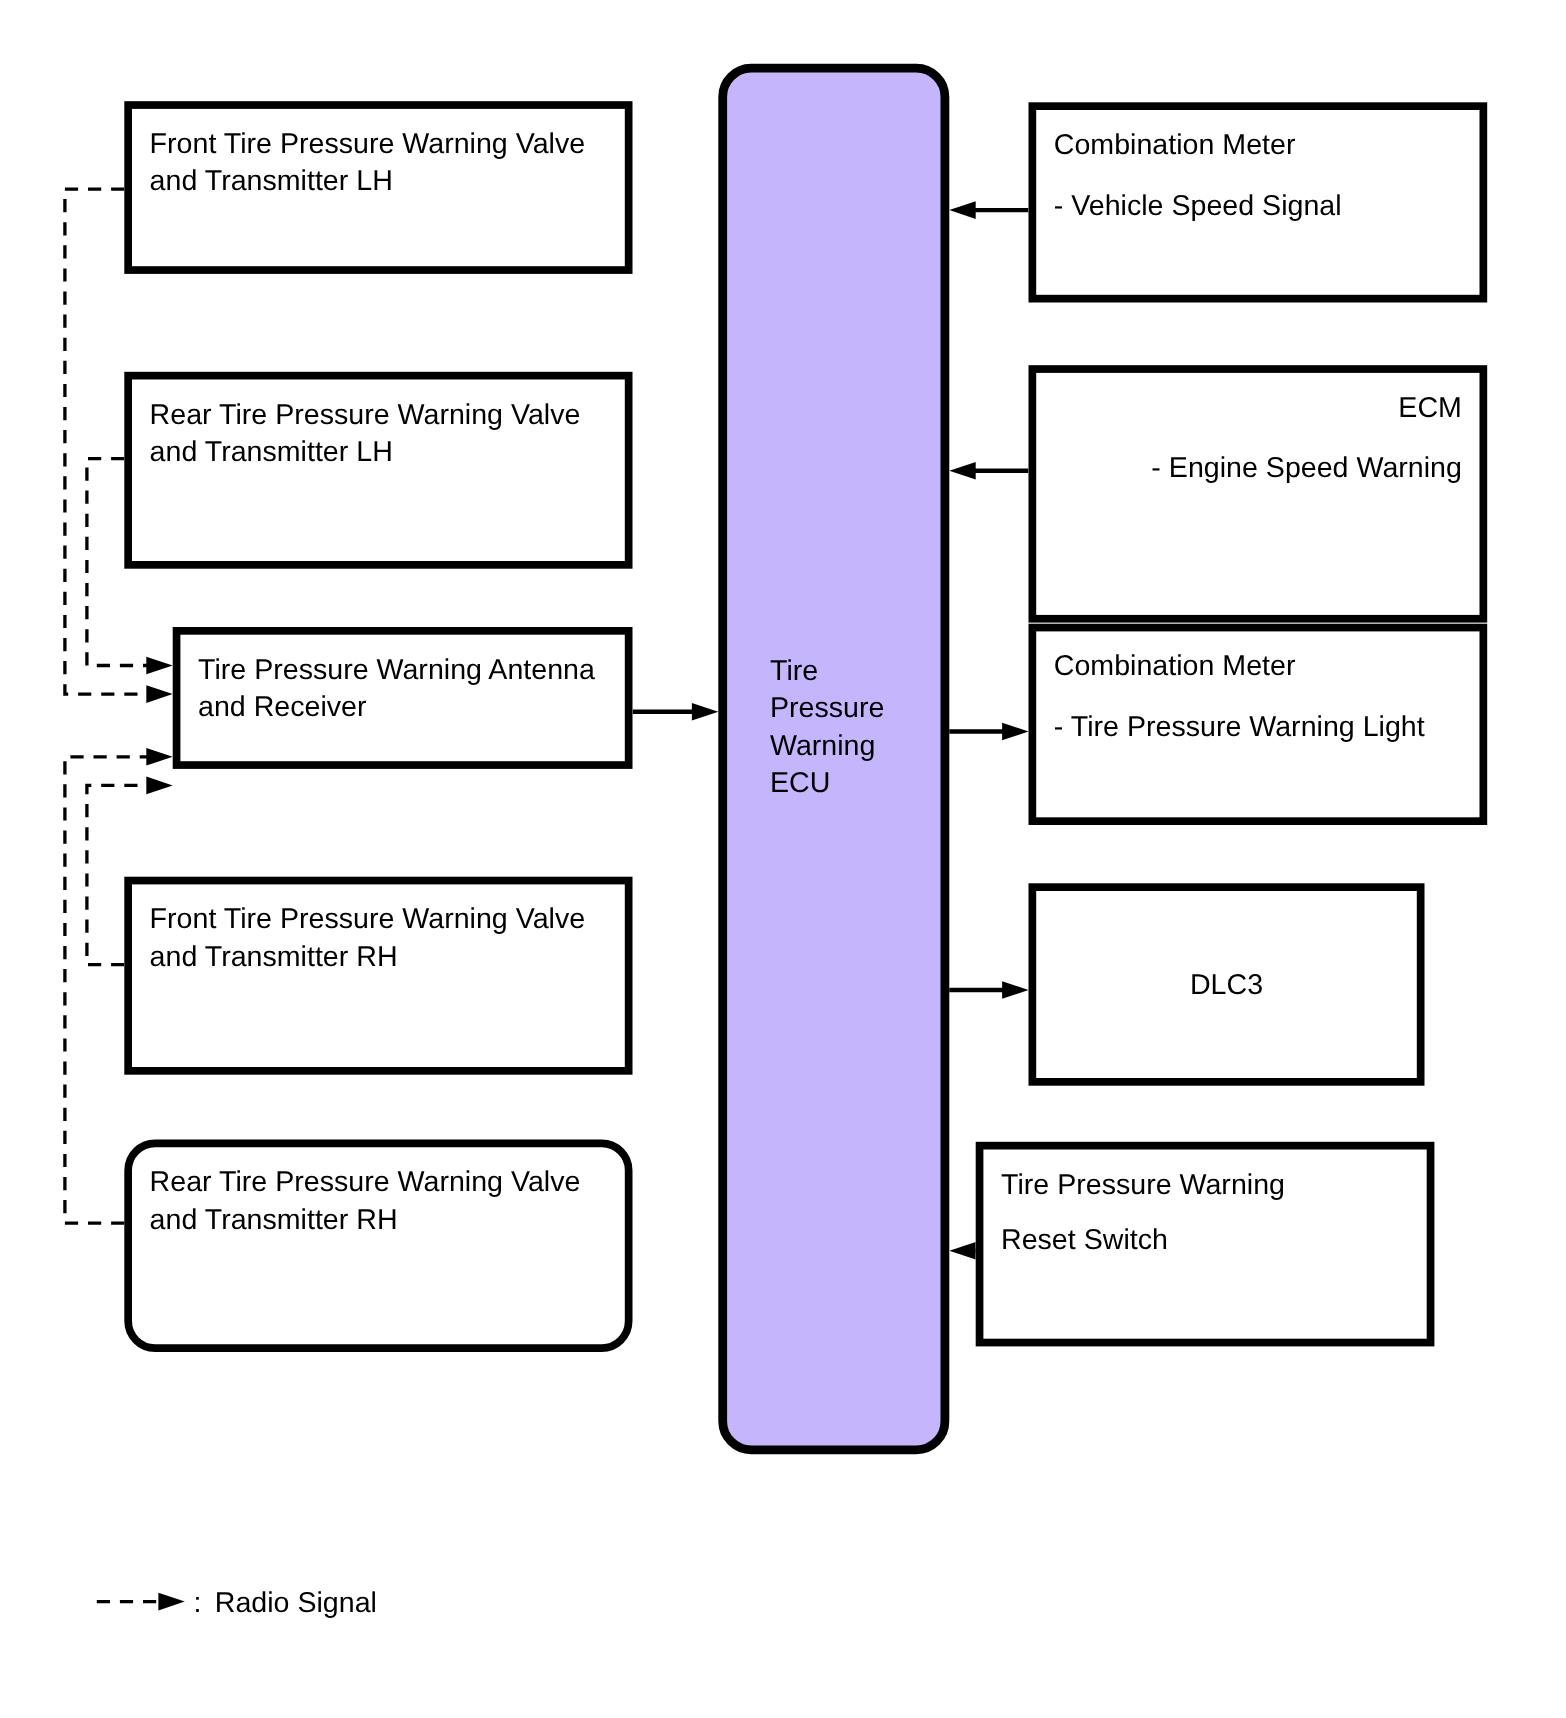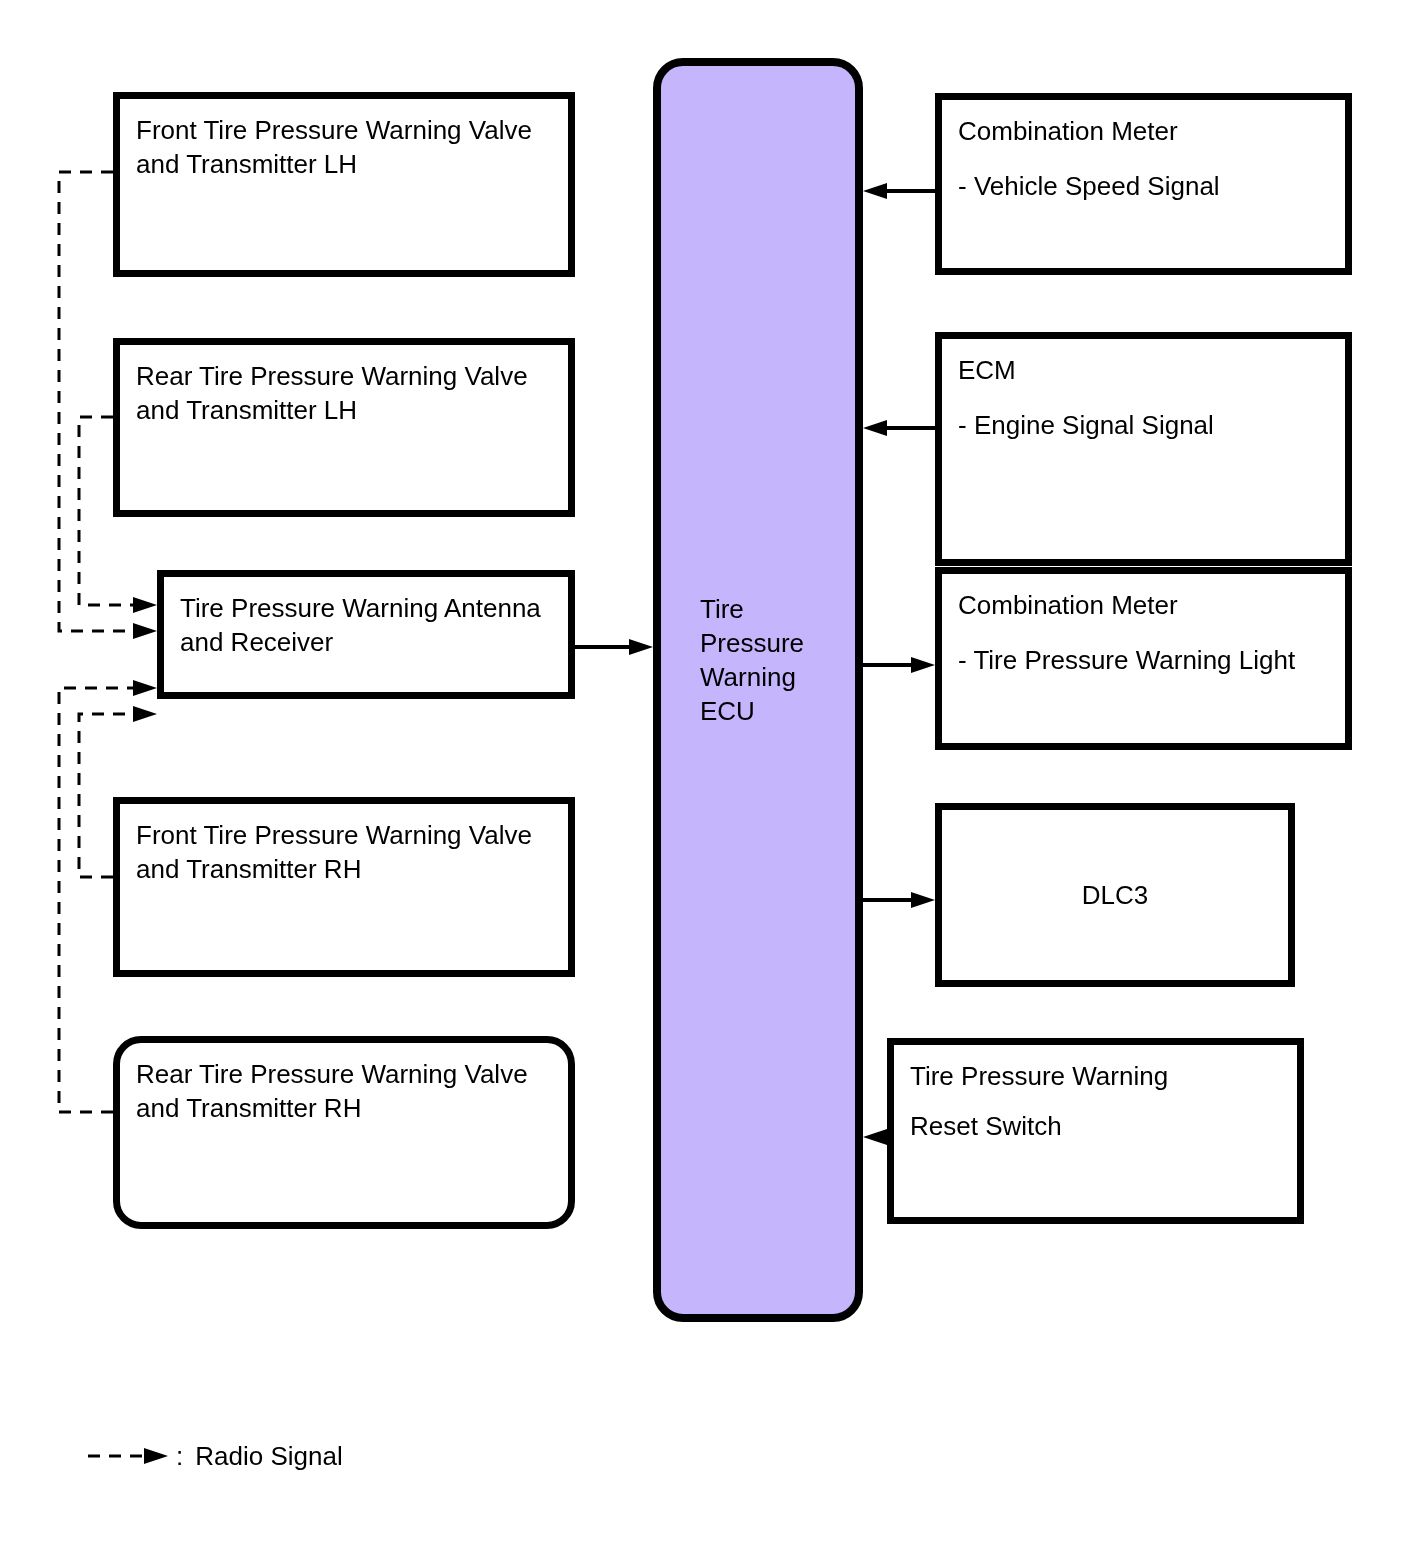--- a/index.html
+++ b/index.html
@@ -114,21 +114,21 @@
       <line x1="935" y1="1137" x2="885" y2="1137" stroke="#000" stroke-width="4"></line>
       <polygon points="863,1137 887,1129 887,1145" fill="#000"></polygon>
     </g>
 
     <g>
       <line x1="88" y1="1456" x2="145" y2="1456" stroke="#000" stroke-width="3" stroke-dasharray="12 9"></line>
       <polygon points="168,1456 144,1448 144,1464" fill="#000"></polygon>
     </g>
   </svg>
 
-  <div class="box" style="left:113px; top:92px;  width:462px; height:185px;">
+  <div class="box" style="left:113px; top:92px;  width:462px; height:157px;">
     <span>Front Tire Pressure Warning Valve and Transmitter LH</span>
   </div>
   <div class="box" style="left:113px; top:338px; width:462px; height:179px;">
     <span>Rear Tire Pressure Warning Valve and Transmitter LH</span>
   </div>
   <div class="box" style="left:157px; top:570px; width:418px; height:129px;">
     <span>Tire Pressure Warning Antenna and Receiver</span>
   </div>
   <div class="box" style="left:113px; top:797px; width:462px; height:180px;">
     <span>Front Tire Pressure Warning Valve and Transmitter RH</span>
@@ -138,23 +138,23 @@
   </div>
 
   <div class="ecu">
     <div class="ecu-label">Tire Pressure Warning ECU</div>
   </div>
 
   <div class="box" style="left:935px; top:93px; width:417px; height:182px;">
     <span>Combination Meter</span>
     <span class="detail">- Vehicle Speed Signal</span>
   </div>
-  <div class="box" style="left:935px; top:332px; width:417px; height:234px;">
+  <div class="box" style="left:935px; top:332px; width:417px; height:234px;text-align:right;">
     <span>ECM</span>
-    <span class="detail">- Engine Signal Signal</span>
+    <span class="detail">- Engine Speed Warning</span>
   </div>
   <div class="box" style="left:935px; top:567px; width:417px; height:183px;">
     <span>Combination Meter</span>
     <span class="detail">- Tire Pressure Warning Light</span>
   </div>
   <div class="box center-text" style="left:935px; top:803px; width:360px; height:184px;">
     <span>DLC3</span>
   </div>
   <div class="box" style="left:887px; top:1038px; width:417px; height:186px;">
     <span>Tire Pressure Warning</span>

